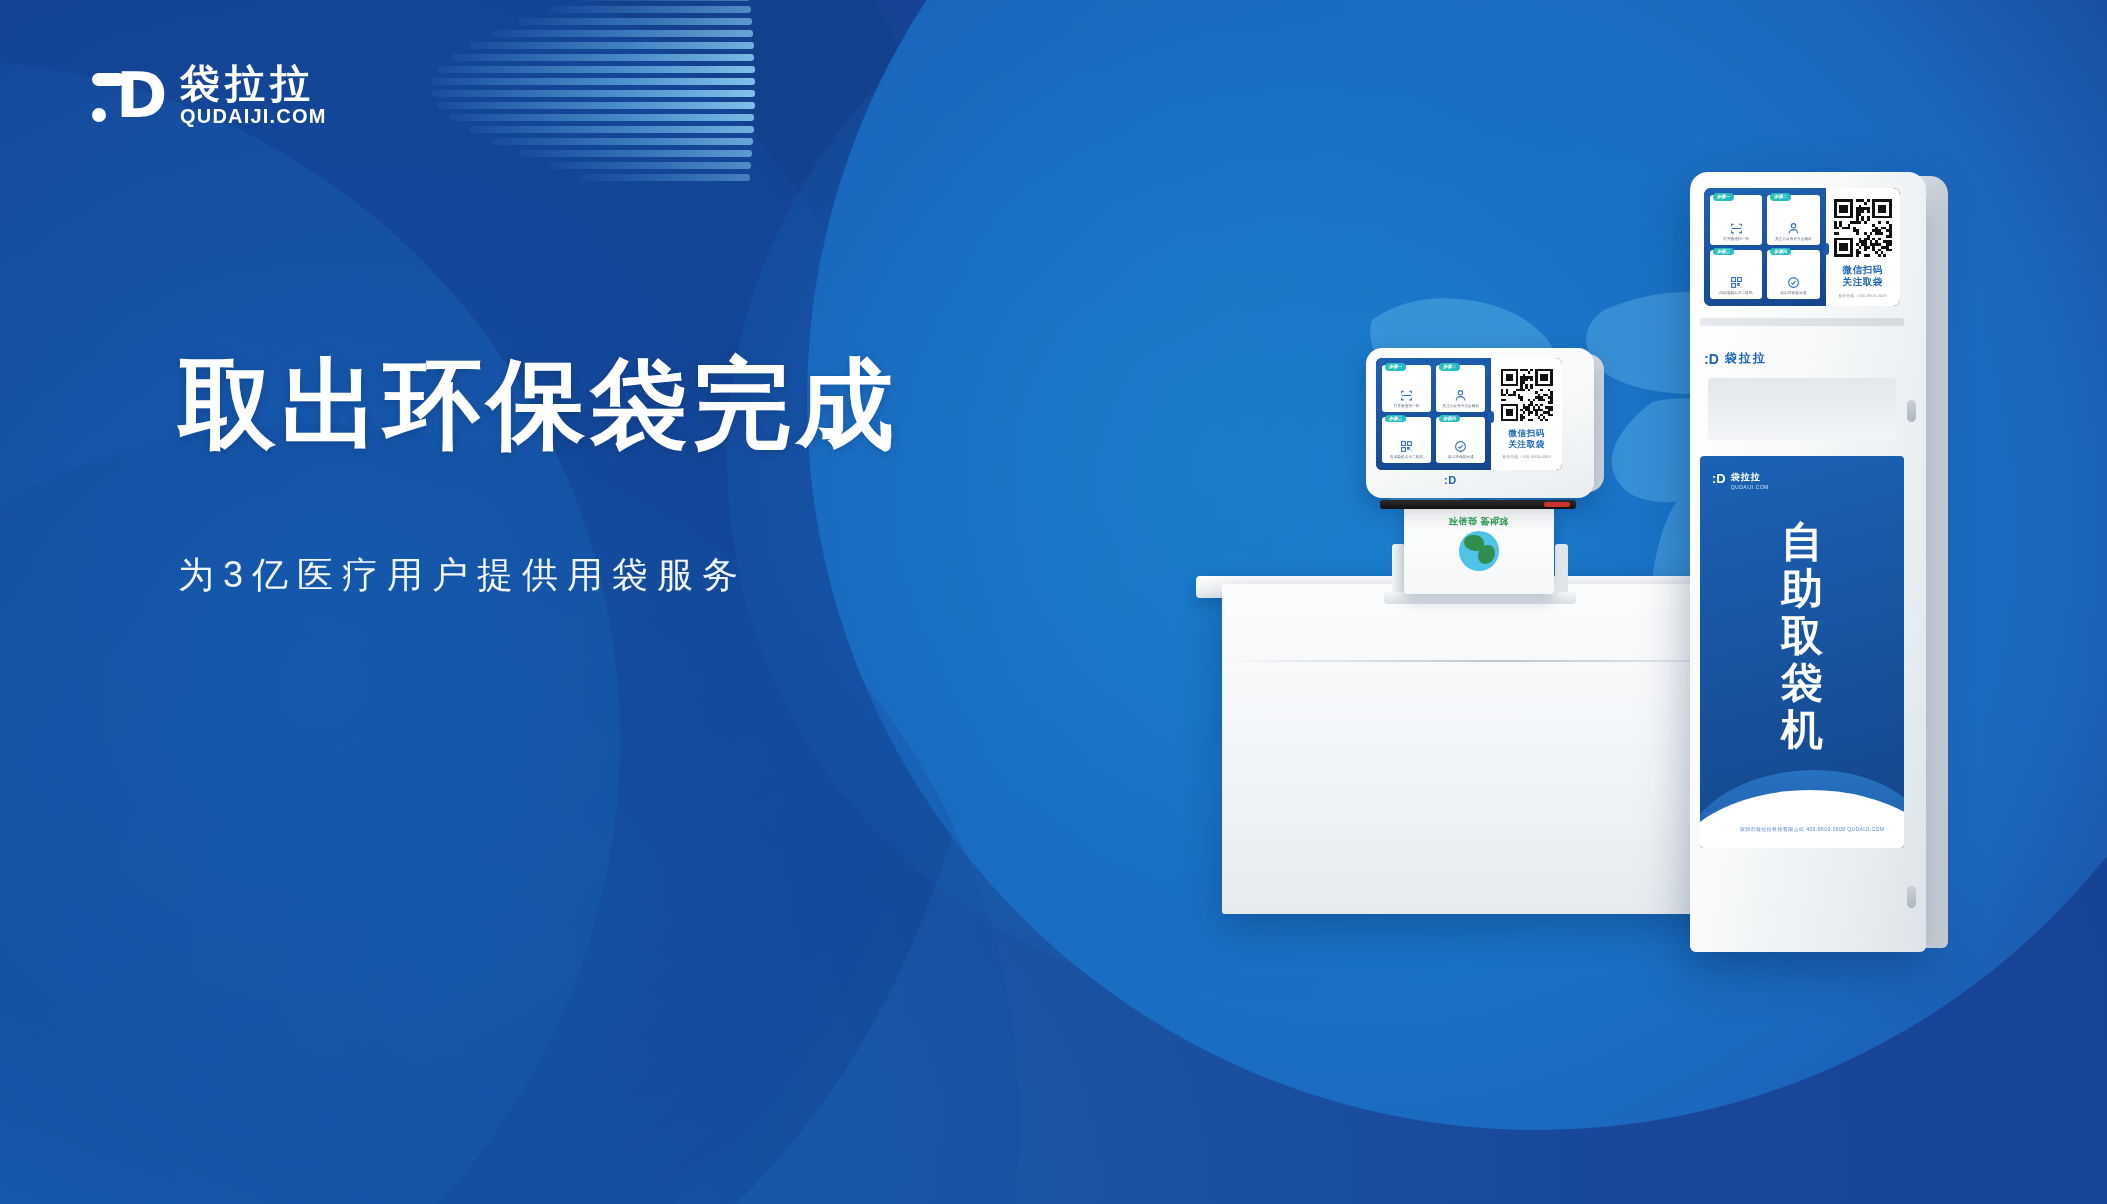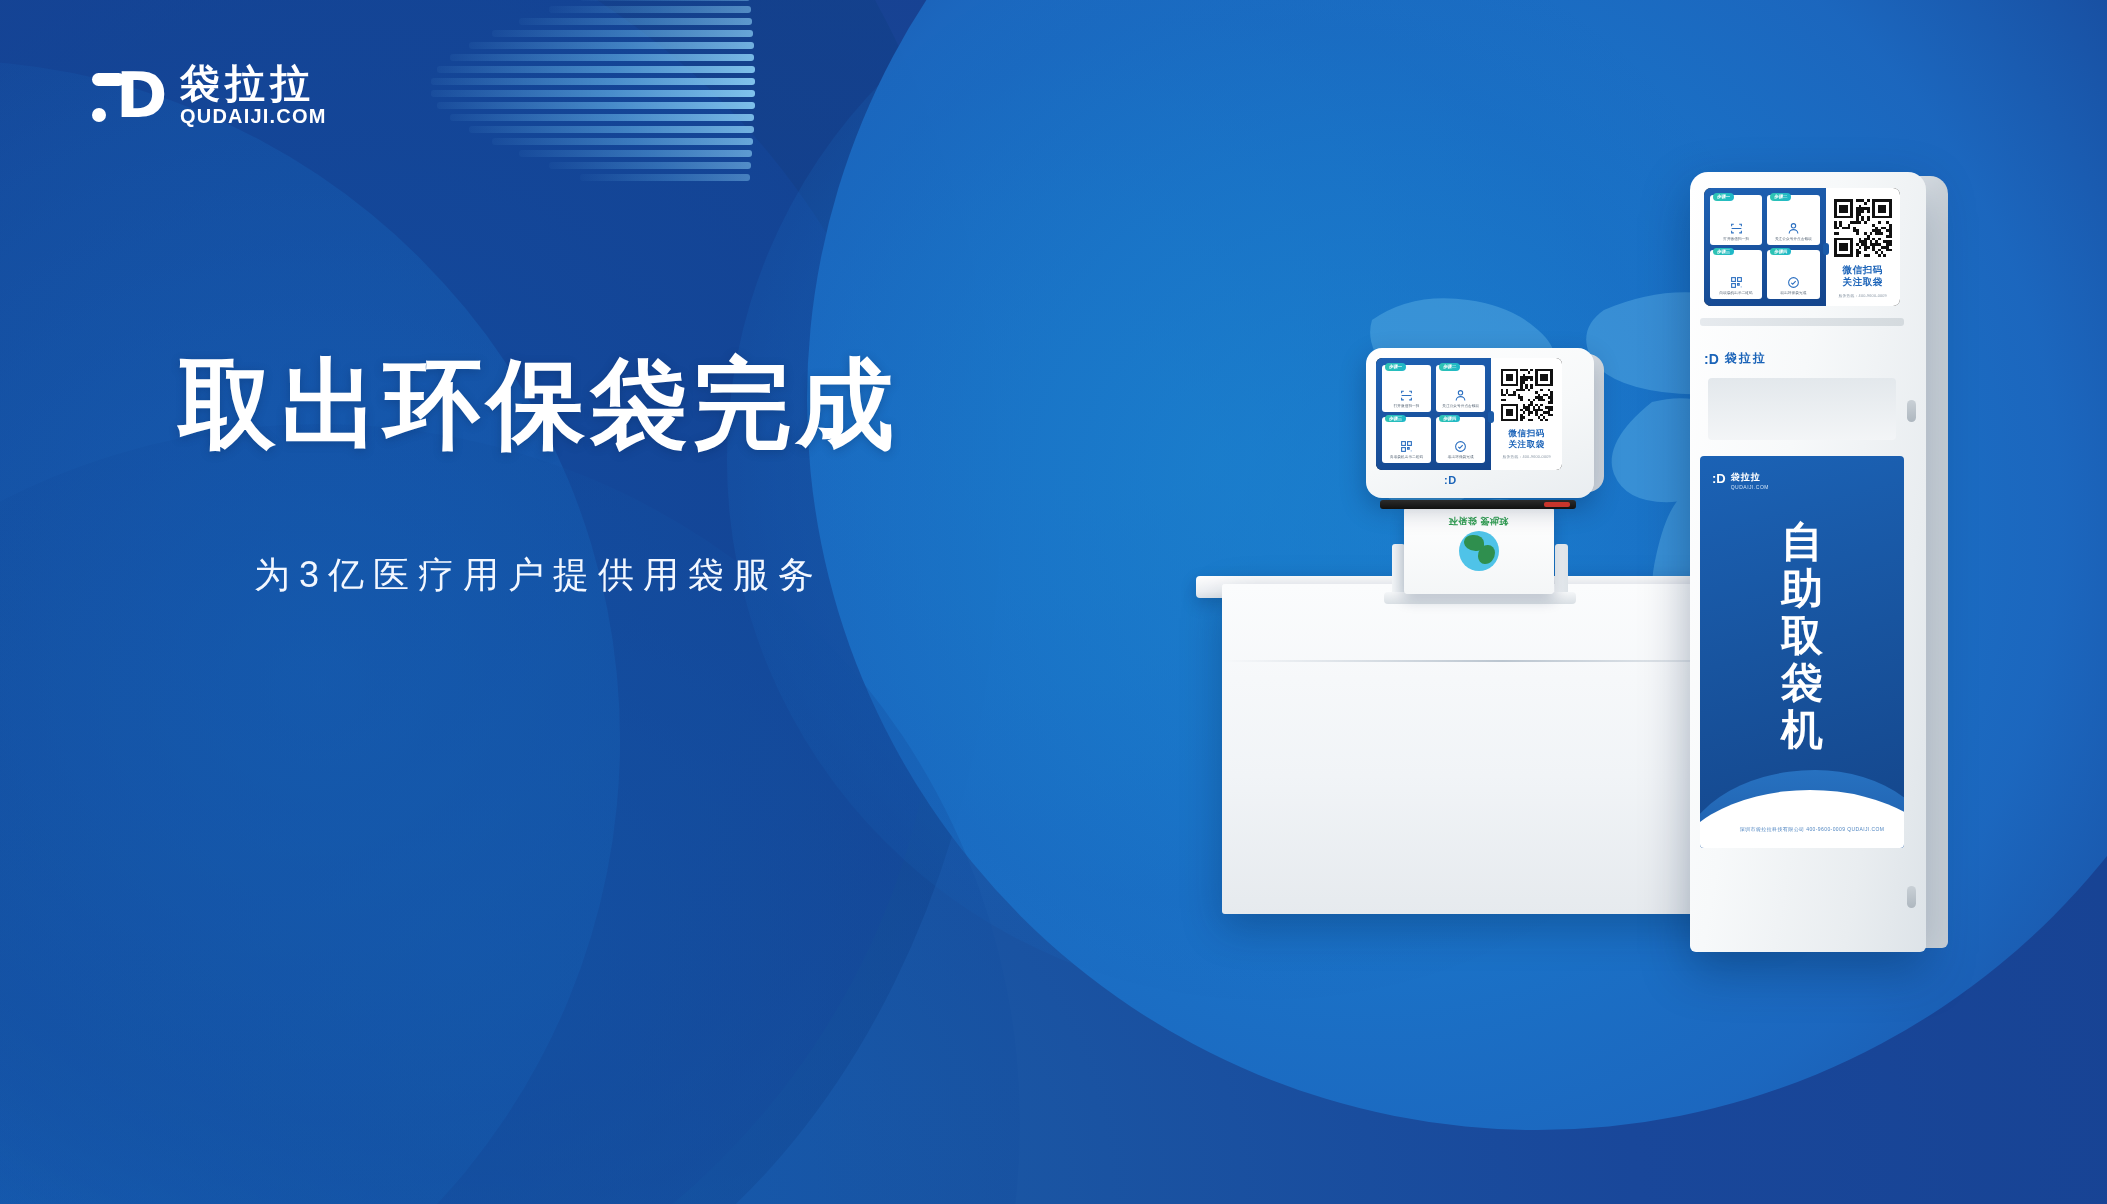--- a/index.html
+++ b/index.html
@@ -97,21 +97,21 @@
   
   .copy { position:absolute; left:178px; top:355px; }
   .headline {
     color:#fff; font-weight:700; font-size:98px; line-height:1.0;
     letter-spacing:5px; white-space:nowrap;
     text-shadow:0 2px 10px rgba(4,30,70,.25);
   }
   .headline.l2 { margin-top:92px; }
   .subtitle {
     margin-top:98px; color:#f2f7ff; font-size:36px; font-weight:400;
-    letter-spacing:9px; white-space:nowrap;text-align:center;
+    letter-spacing:9px; white-space:nowrap;
   }
 
   
   .counter {
     position:absolute; left:1222px; top:584px; width:560px; height:330px;
     background:linear-gradient(180deg,#fbfcfd 0%,#f1f4f7 58%,#e6eaee 100%);
     border-radius:3px;
     box-shadow:0 14px 40px rgba(4,28,64,.28);
   }
   .counter-top {

